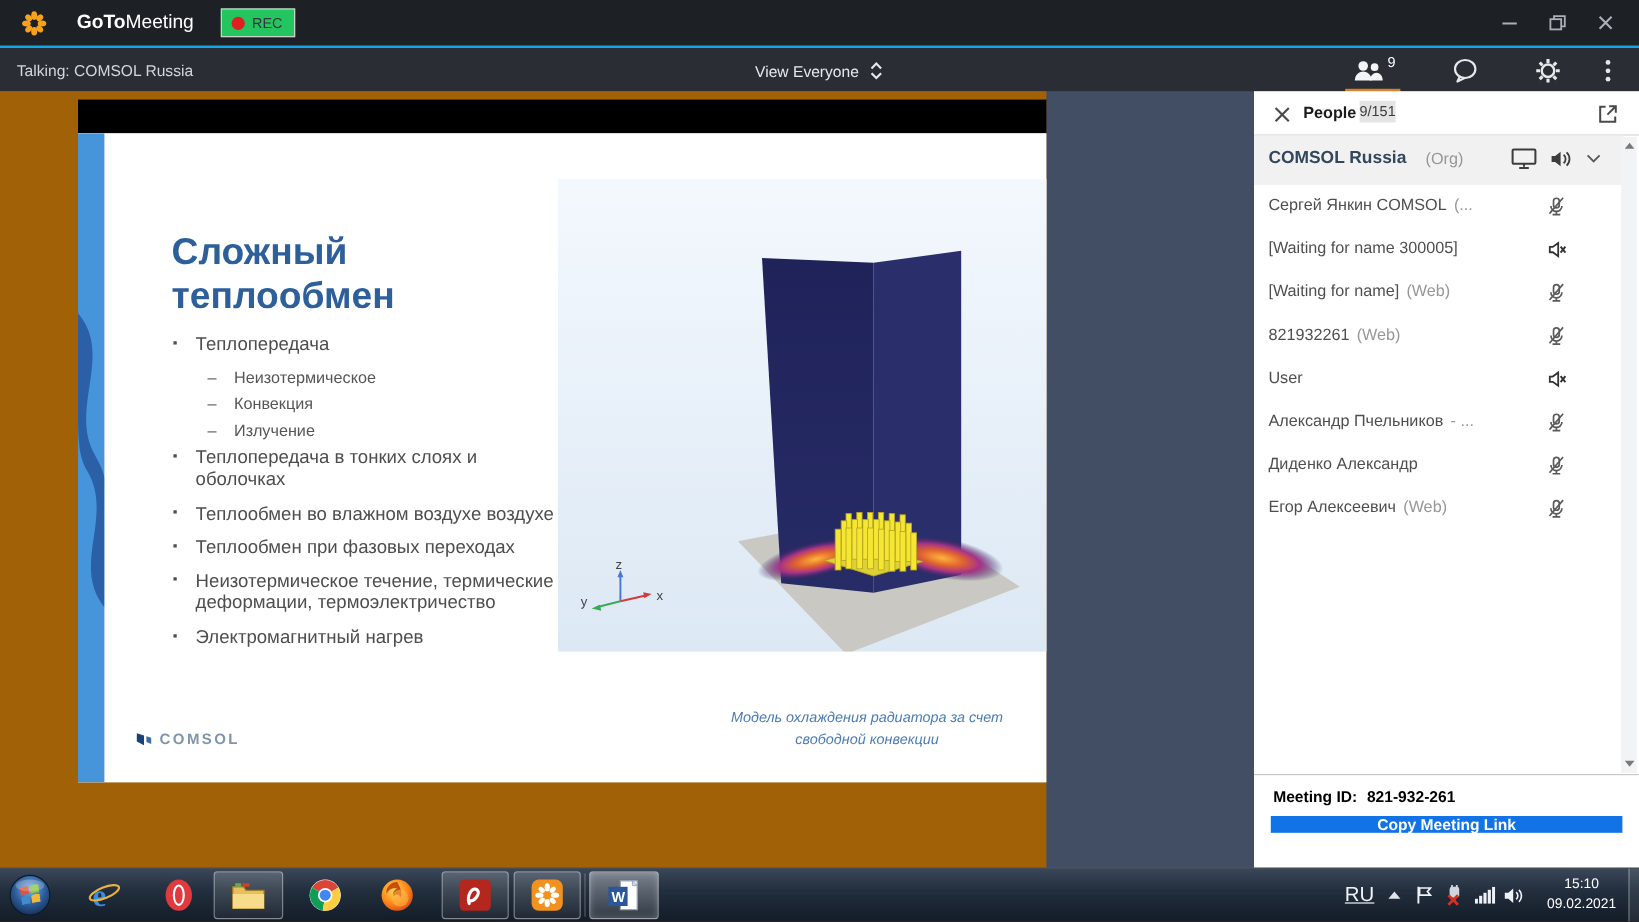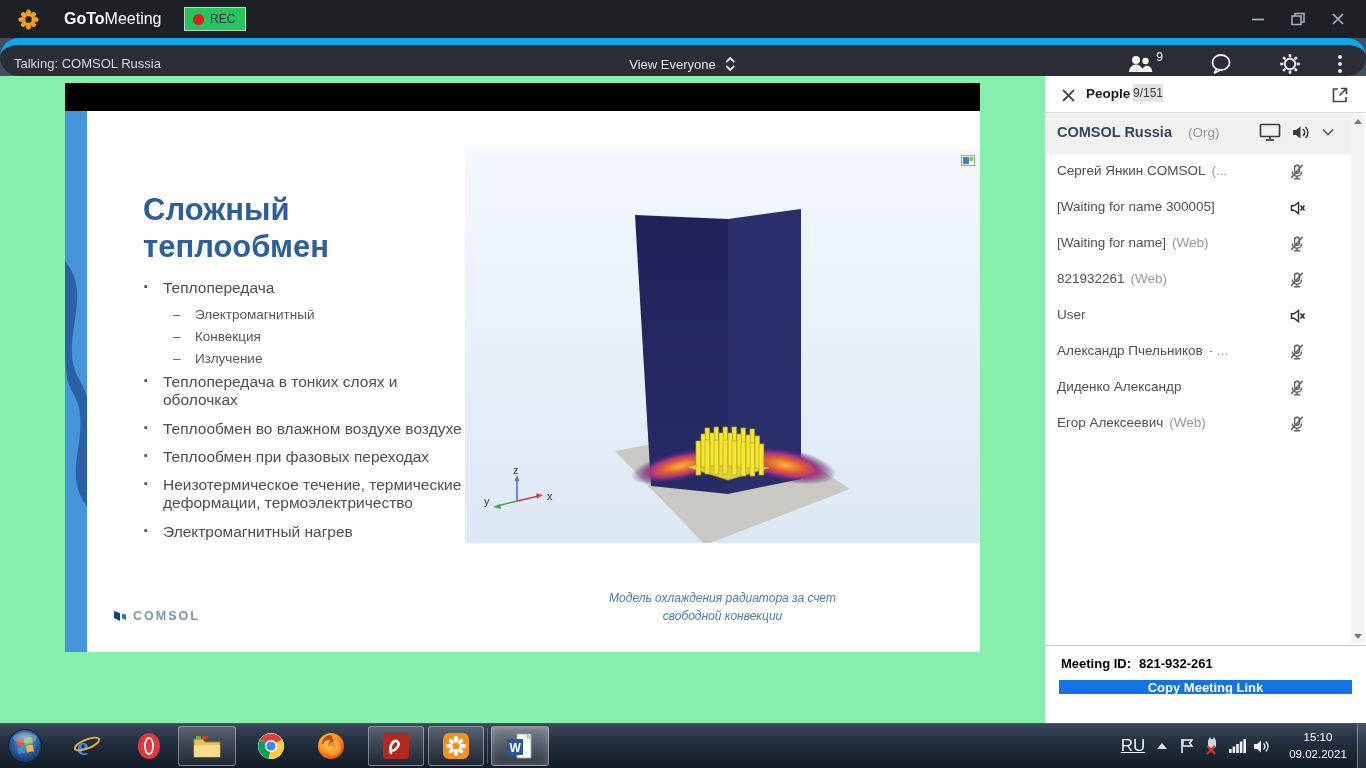--- a/index.html
+++ b/index.html
@@ -13,36 +13,36 @@
   .app-name { color:#fff; font-size:16px; }
   .app-name b { font-weight:700; }
   .caret-down { width:0; height:0; border-left:6px solid transparent; border-right:6px solid transparent; border-top:7px solid #e9ecef; margin-left:2px; }
   .rec-btn { position:absolute; left:184px; top:7px; height:24px; padding:0 10px 0 8px; background:#22c55e; border:1px solid #cfcfcf; display:flex; align-items:center; gap:6px; }
   .rec-dot { width:11px; height:11px; border-radius:50%; background:#e02020; }
   .rec-label { font-size:12px; color:#33373b; }
   .win-controls { position:absolute; right:8px; top:0; height:38px; display:flex; align-items:center; }
   .win-btn { width:40px; height:38px; display:flex; align-items:center; justify-content:center; }
 
   
-  .toolbar { position:absolute; left:0; top:38px; width:1366px; height:38px; background:#2a2e34; border-top:7px solid #0ea5e9;border-radius:19px; }
+  .toolbar { position:absolute; left:0; top:38px; width:1366px; height:38px; background:#2a2e34; border-top:2px solid #0ea5e9; }
   .talking { position:absolute; left:14px; top:0; height:38px; line-height:38px; font-size:13px; color:#d3d7db; }
   .view-selector { position:absolute; left:50%; transform:translateX(-50%); top:0; height:38px; display:flex; align-items:center; gap:9px; }
   .view-label { font-size:13px; color:#e6e9ec; }
   .tool-btn { position:absolute; top:0; height:38px; display:flex; align-items:center; justify-content:center; }
   .people-btn { left:1118px; width:52px; }
   .chat-btn { left:1203px; width:36px; }
   .gear-btn  { left:1272px; width:36px; }
   .kebab-btn { left:1326px; width:28px; }
   .people-badge { color:#fff; font-size:12px; position:relative; top:-7px; left:2px; }
   .active-underline { position:absolute; left:3px; right:3px; bottom:0; height:4px; background:#d9822b; }
   .kebab { display:flex; flex-direction:column; gap:3px; }
   .kebab i { width:4px; height:4px; border-radius:50%; background:#e4e7ea; }
 
   
-  .stage { position:absolute; left:0; top:76px; width:1045px; height:647px; background:#86efac; overflow:hidden; }
+  .stage { position:absolute; left:0; top:76px; width:872px; height:647px; background:#a16207; overflow:hidden; }
   .black-bar { position:absolute; left:65px; top:7px; width:915px; height:28px; background:#000; }
   .slide { position:absolute; left:65px; top:35px; width:915px; height:541px; background:#ffffff; overflow:hidden; }
   .stripe { position:absolute; left:0; top:0; width:22px; height:541px; background:#4694da; }
   .slide-title { position:absolute; left:78px; top:80px; width:235px; font-size:31px; line-height:1.2; font-weight:700; color:#2d5f9a; }
   .bullets { position:absolute; left:78px; top:168px; width:330px; }
   .b1 { position:relative; font-size:15.5px; line-height:1.18; color:#4e4e4e; margin:0 0 10px 20px; }
   .b1::before { content:"▪"; position:absolute; left:-19px; top:1px; font-size:11px; color:#4e4e4e; }
   .b2 { position:relative; font-size:13.5px; line-height:1.18; color:#565656; margin:0 0 6px 52px; }
   .b2::before { content:"–"; position:absolute; left:-22px; top:0; color:#565656; }
   .figure { position:absolute; left:400px; top:38px; width:515px; height:394px; background:linear-gradient(180deg,#f3f8fd 0%, #e3edf7 70%, #dce8f4 100%); }
@@ -193,21 +193,21 @@
     <div class="black-bar"></div>
     <div class="slide">
       <div class="stripe">
         <svg width="22" height="541" viewBox="0 0 22 541">
           <path d="M0 150 C 30 185, -8 230, 14 268 C 24 286, 22 290, 22 290 L 22 395 C -6 360, 30 320, 8 282 C -2 264, 0 255, 0 150 Z" fill="#2b5fa6"></path>
         </svg>
       </div>
       <div class="slide-title">Сложный теплообмен</div>
       <div class="bullets">
         <div class="b1">Теплопередача</div>
-        <div class="b2">Электромагнитный</div>
+        <div class="b2">Неизотермическое</div>
         <div class="b2">Конвекция</div>
         <div class="b2">Излучение</div>
         <div class="b1">Теплопередача в тонких слоях и оболочках</div>
         <div class="b1">Теплообмен во влажном воздухе воздухе</div>
         <div class="b1">Теплообмен при фазовых переходах</div>
         <div class="b1">Неизотермическое течение, термические деформации, термоэлектричество</div>
         <div class="b1">Электромагнитный нагрев</div>
       </div>
 
       <div class="figure">

